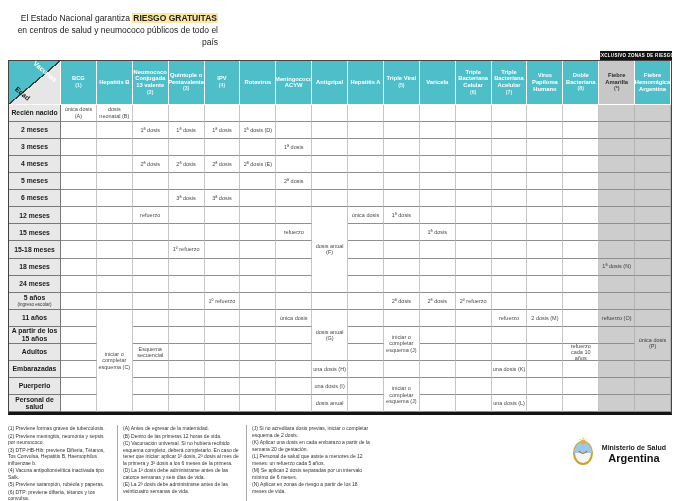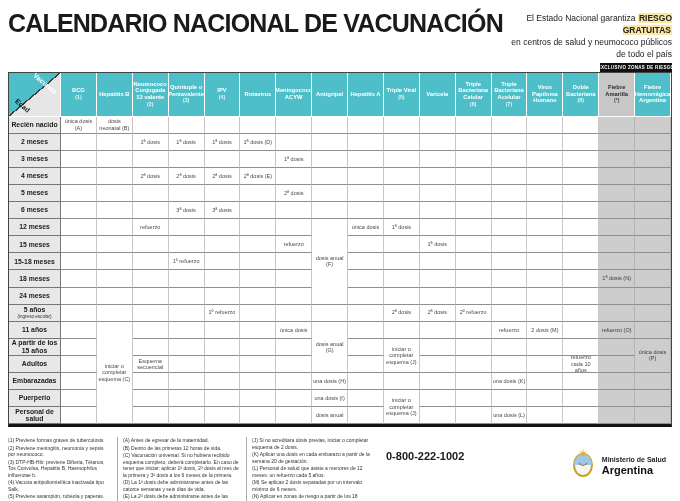--- a/index.html
+++ b/index.html
@@ -39,32 +39,31 @@
   .cell.grey{background:#cdcdcd;border-right:1px solid #b5b5b5;color:#3c3c3c;}
   
   .footer{display:flex;margin:10px 8px 0 8px;align-items:flex-start;}
   .notes{font-size:5px;line-height:1.3;color:#333;}
   .notes .fn{margin-bottom:1px;}
   .n1{width:104px;}
   .n2{width:118px;}
   .n3{width:118px;}
   .vdiv{width:1px;background:#aaa;align-self:stretch;margin:0 5px;}
   .contact{margin-left:16px;margin-top:12px;font-weight:bold;font-size:11px;line-height:1.35;white-space:nowrap;}
-  .ministry{margin-left:auto;margin-top:12px;display:flex;align-items:center;gap:6px;padding-right:6px;}
+  .ministry{margin-left:auto;margin-top:12px;display:flex;align-items:center;gap:6px;padding-right:6px;text-align:center;}
   .ministry .mtext{line-height:1.1;}
   .ministry .mname{font-size:7px;font-weight:bold;color:#222;}
   .ministry .mcountry{font-size:11px;font-weight:bold;color:#111;}
 </style>
 </head>
 <body>
 
 <div class="page">
 
   <div class="top">
-    <div class="title">CALENDARIO NACIONAL DE VACUNACIÓN</div>
     <div class="subtitle">
       <span>El Estado Nacional garantiza </span><span class="hl">RIESGO GRATUITAS</span><br>
       <span>en centros de salud y neumococo públicos de todo el país</span>
     </div>
   </div>
 
   <div class="risk-row">
     <div class="risk-bar">EXCLUSIVO ZONAS DE RIESGO</div>
   </div>
 
@@ -501,21 +500,20 @@
       </div>
     <div class="vdiv"></div>
     <div class="notes n3" id="notes-2">
         <div class="fn">(J) Si no acreditara dosis previas, iniciar o completar esquema de 2 dosis.</div>
         <div class="fn">(K) Aplicar una dosis en cada embarazo a partir de la semana 20 de gestación.</div>
         <div class="fn">(L) Personal de salud que asiste a menores de 12 meses: un refuerzo cada 5 años.</div>
         <div class="fn">(M) Se aplican 2 dosis separadas por un intervalo mínimo de 6 meses.</div>
         <div class="fn">(N) Aplicar en zonas de riesgo a partir de los 18 meses de vida.</div>
       </div>
     <div class="contact">
-      <div>0-800-222-1002</div>
     </div>
     <div class="ministry">
       <span>
         <svg width="26" height="30" viewBox="0 0 26 30">
           <ellipse cx="13" cy="16" rx="9" ry="11" fill="#f5f5f5" stroke="#c9a227" stroke-width="2"></ellipse>
           <path d="M4,16 a9,11 0 0 1 18,0 z" fill="#9cc7e8"></path>
           <circle cx="13" cy="5" r="2.4" fill="#e2b33c"></circle>
           <g stroke="#e2b33c" stroke-width="0.9">
             <line x1="13" y1="0.5" x2="13" y2="2.2"></line>
               <line x1="9.5" y1="2" x2="10.7" y2="3.2"></line>

